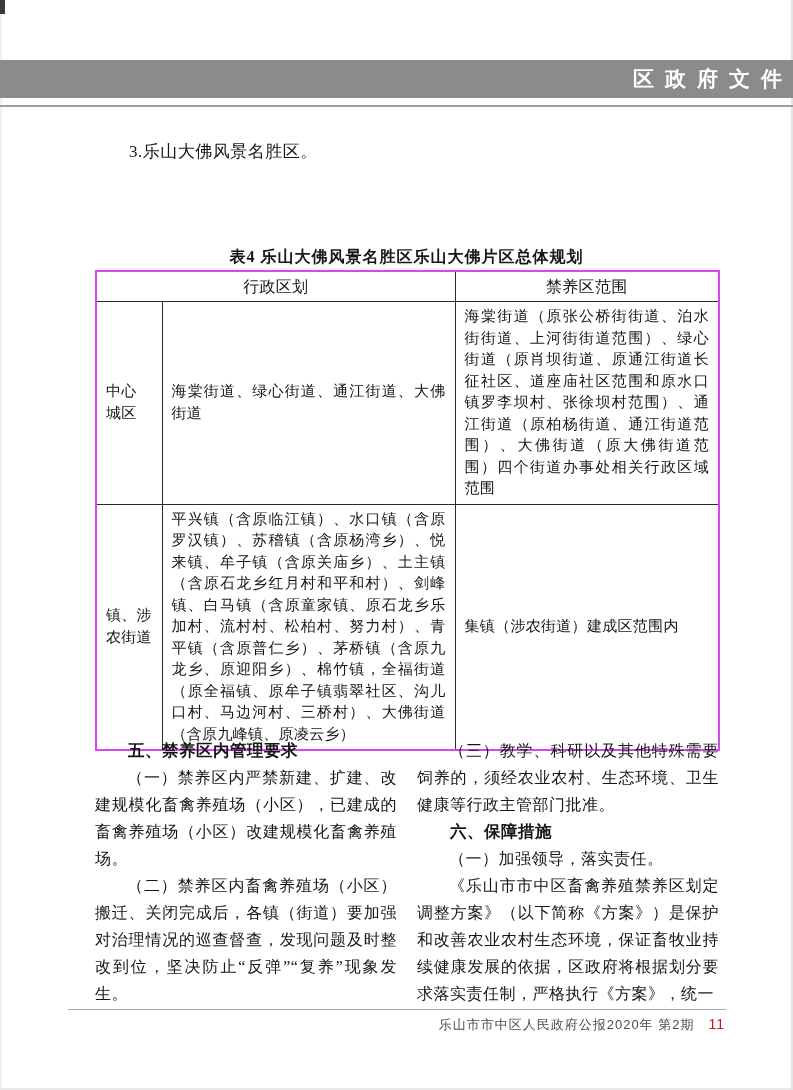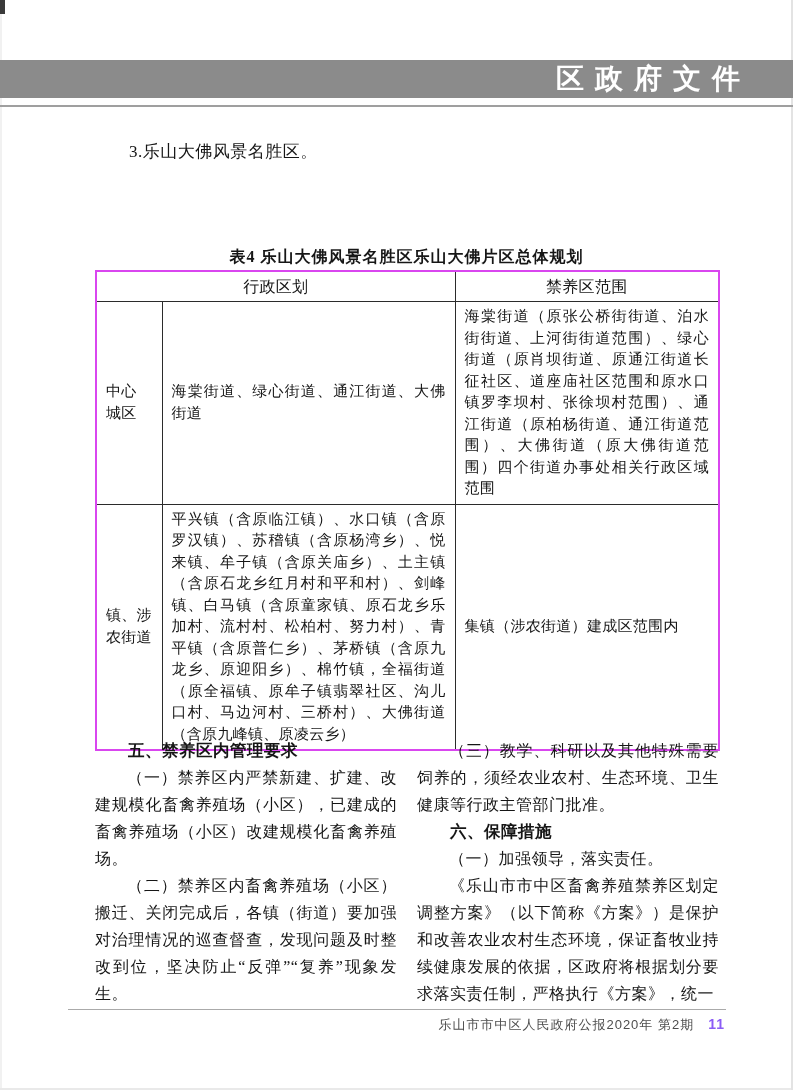--- a/index.html
+++ b/index.html
@@ -30,23 +30,22 @@
     height: 38px;
     background: #8b8b8b;
     text-align: right;
   }
   .banner-text {
     display: inline-block;
     line-height: 38px;
     color: #ffffff;
     font-family: "Liberation Sans", "DejaVu Sans", sans-serif;
     font-weight: bold;
-    font-size: 28px;
+    font-size: 21px;
     letter-spacing: 11px;
-    padding-right: 42px;
   }
   .banner-rule {
     position: absolute;
     top: 105px; left: 0; right: 0;
     height: 2px;
     background: #9f9f9f;
   }
   
   .cols {
     position: absolute;
@@ -130,22 +129,22 @@
   }
   .footer {
     position: absolute;
     top: 1016px; right: 68px;
     font-family: "Liberation Sans", "DejaVu Sans", sans-serif;
     font-size: 13px;
     color: #4d4d4d;
     letter-spacing: 1px;
   }
   .footer .pageno {
-    font-weight: bold;
-    color: #8b5cf6;
+    font-weight: normal;
+    color: #b91c1c;
     margin-left: 14px;
     font-size: 14px;
   }
 </style>
 </head>
 <body>
 
 <div class="page">
 
   <div class="corner-mark"></div>

